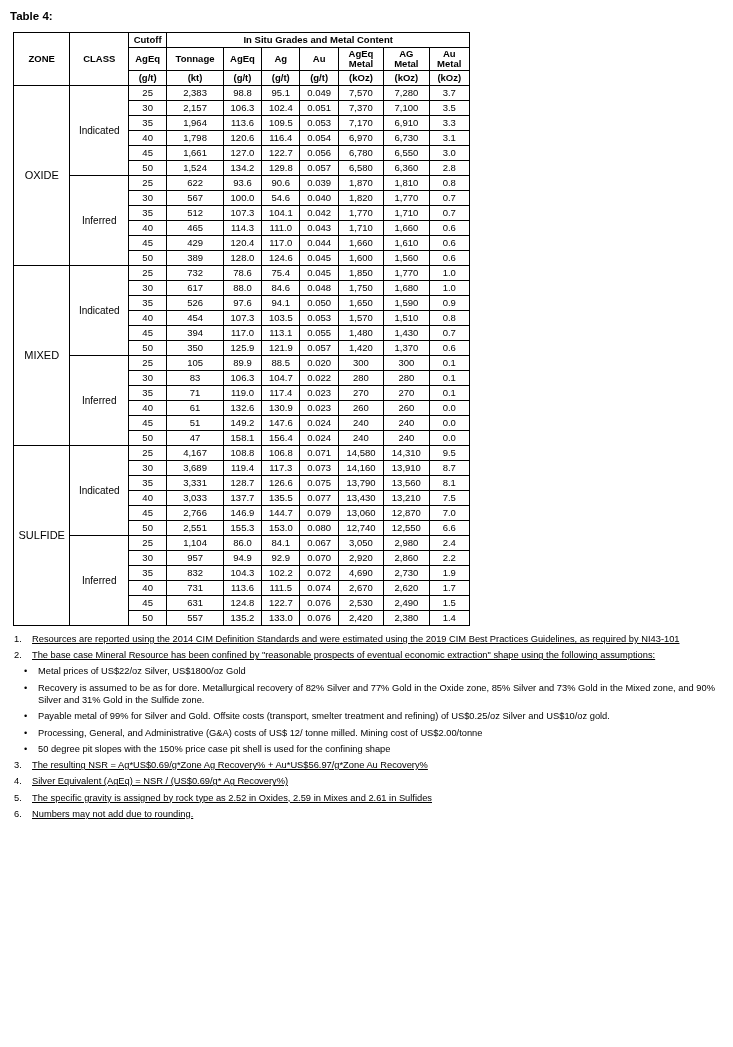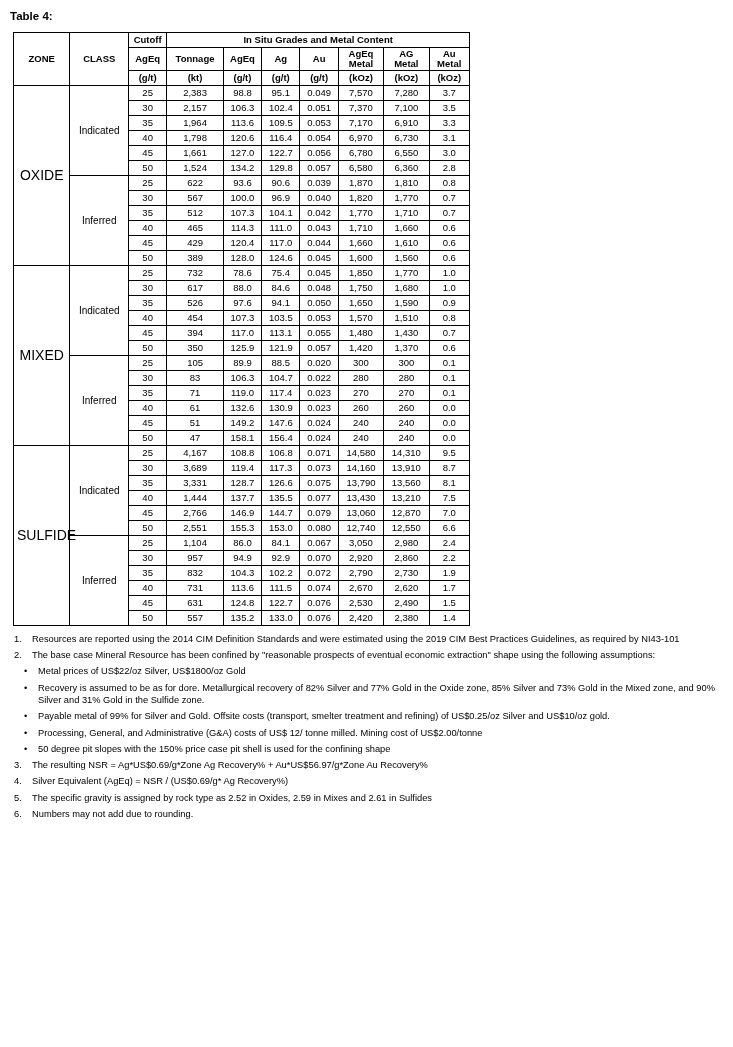--- a/index.html
+++ b/index.html
@@ -58,21 +58,21 @@
   .hdr-sub {
     font-weight: bold;
   }
   .no-top { border-top: none; margin-left: 16px; }
   .no-bottom { border-bottom: none; }
   .zone-cell, .class-cell {
     font-weight: normal;
     font-size: 10px;
   }
   .zone-cell {
-    font-size: 14px;
+    font-size: 11px;
   }
   .row-sep-top td {
     border-top: 1px solid #000;
   }
   
   .notes {
     margin-top: 7px;
     font-size: 9.3px;
     line-height: 1.32;
   }
@@ -87,20 +87,21 @@
   }
   .note-num {
     width: 22px;
     flex: 0 0 22px;
     text-align: left;
     padding-left: 4px;
     box-sizing: border-box;
   }
   .note-body {
     flex: 1;
+    text-decoration: underline;
   }
   .sub-list {
     margin-top: 4px;
   }
   .sub-item {
     display: flex;
     margin-bottom: 4px;
     padding-left: 14px;
   }
   .bullet {
@@ -230,21 +231,21 @@
           <td>90.6</td>
           <td>0.039</td>
           <td>1,870</td>
           <td>1,810</td>
           <td>0.8</td>
         </tr>
         <tr>
           <td>30</td>
           <td>567</td>
           <td>100.0</td>
-          <td>96.9</td>
+          <td>54.6</td>
           <td>0.040</td>
           <td>1,820</td>
           <td>1,770</td>
           <td>0.7</td>
         </tr>
         <tr>
           <td>35</td>
           <td>512</td>
           <td>107.3</td>
           <td>104.1</td>
@@ -433,21 +434,21 @@
           <td>3,331</td>
           <td>128.7</td>
           <td>126.6</td>
           <td>0.075</td>
           <td>13,790</td>
           <td>13,560</td>
           <td>8.1</td>
         </tr>
         <tr>
           <td>40</td>
-          <td>1,444</td>
+          <td>3,033</td>
           <td>137.7</td>
           <td>135.5</td>
           <td>0.077</td>
           <td>13,430</td>
           <td>13,210</td>
           <td>7.5</td>
         </tr>
         <tr>
           <td>45</td>
           <td>2,766</td>
@@ -488,21 +489,21 @@
           <td>2,920</td>
           <td>2,860</td>
           <td>2.2</td>
         </tr>
         <tr>
           <td>35</td>
           <td>832</td>
           <td>104.3</td>
           <td>102.2</td>
           <td>0.072</td>
-          <td>2,790</td>
+          <td>4,690</td>
           <td>2,730</td>
           <td>1.9</td>
         </tr>
         <tr>
           <td>40</td>
           <td>731</td>
           <td>113.6</td>
           <td>111.5</td>
           <td>0.074</td>
           <td>2,670</td>

